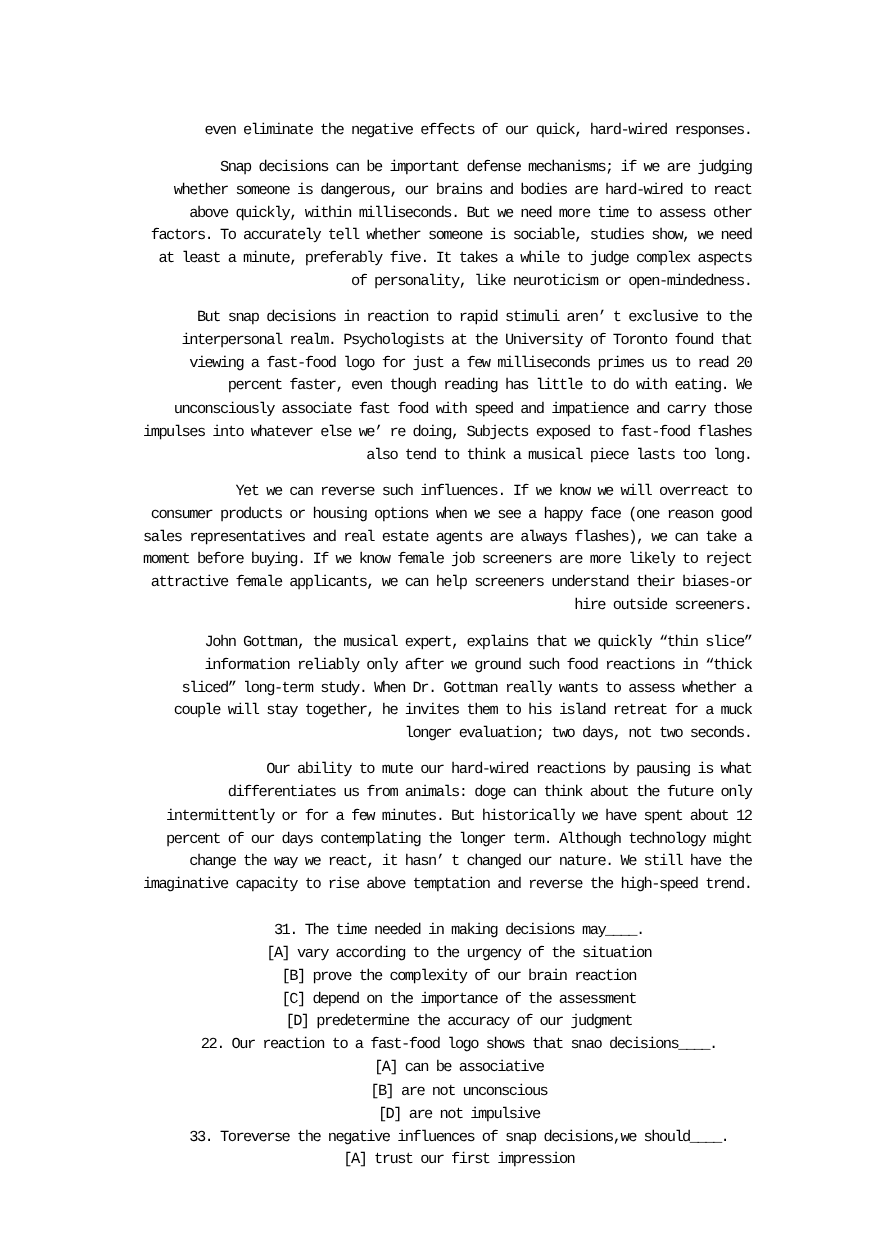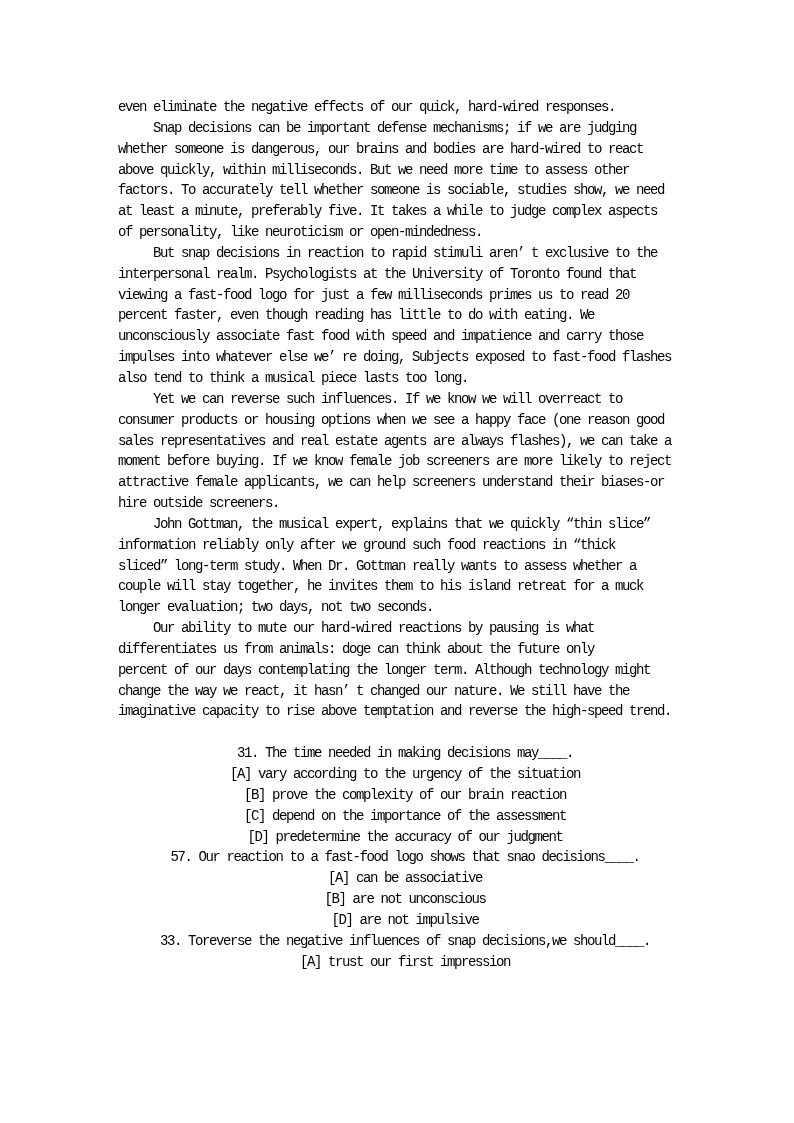--- a/index.html
+++ b/index.html
@@ -20,21 +20,21 @@
     left: 118px;
     top: 97px;
   }
   .line {
     font-size: 14px;
     line-height: 20.85px;
     letter-spacing: -1.4px;
     white-space: pre;
     color: #000000;
   }
-  .paragraph { margin: 0; }
+  .paragraph { margin: 12px; text-align: right; }
   .questions { margin-top: 20.85px; }
   .q-line { padding-left: 21px; text-align: center; }
 </style>
 </head>
 <body>
 
 <div class="page">
   <div class="content">
     <div class="passage">
         <div class="paragraph">
@@ -68,32 +68,33 @@
         <div class="paragraph">
           <div class="line">     John Gottman, the musical expert, explains that we quickly “thin slice”</div>
           <div class="line">information reliably only after we ground such food reactions in “thick</div>
           <div class="line">sliced” long-term study. When Dr. Gottman really wants to assess whether a</div>
           <div class="line">couple will stay together, he invites them to his island retreat for a muck</div>
           <div class="line">longer evaluation; two days, not two seconds.</div>
         </div>
         <div class="paragraph">
           <div class="line">     Our ability to mute our hard-wired reactions by pausing is what</div>
           <div class="line">differentiates us from animals: doge can think about the future only</div>
+          <div class="line">intermittently or for a few minutes. But historically we have spent about 12</div>
           <div class="line">percent of our days contemplating the longer term. Although technology might</div>
           <div class="line">change the way we react, it hasn’ t changed our nature. We still have the</div>
           <div class="line">imaginative capacity to rise above temptation and reverse the high-speed trend.</div>
         </div>
       </div>
     <div class="questions">
         <div class="line q-line">31. The time needed in making decisions may____.</div>
         <div class="line q-line">[A] vary according to the urgency of the situation</div>
         <div class="line q-line">[B] prove the complexity of our brain reaction</div>
         <div class="line q-line">[C] depend on the importance of the assessment</div>
         <div class="line q-line">[D] predetermine the accuracy of our judgment</div>
-        <div class="line q-line">57. Our reaction to a fast-food logo shows that snao decisions____.</div>
+        <div class="line q-line">22. Our reaction to a fast-food logo shows that snao decisions____.</div>
         <div class="line q-line">[A] can be associative</div>
         <div class="line q-line">[B] are not unconscious</div>
         <div class="line q-line">[D] are not impulsive</div>
         <div class="line q-line">33. Toreverse the negative influences of snap decisions,we should____.</div>
         <div class="line q-line">[A] trust our first impression</div>
       </div>
   </div>
 </div>
 
 </body></html>

